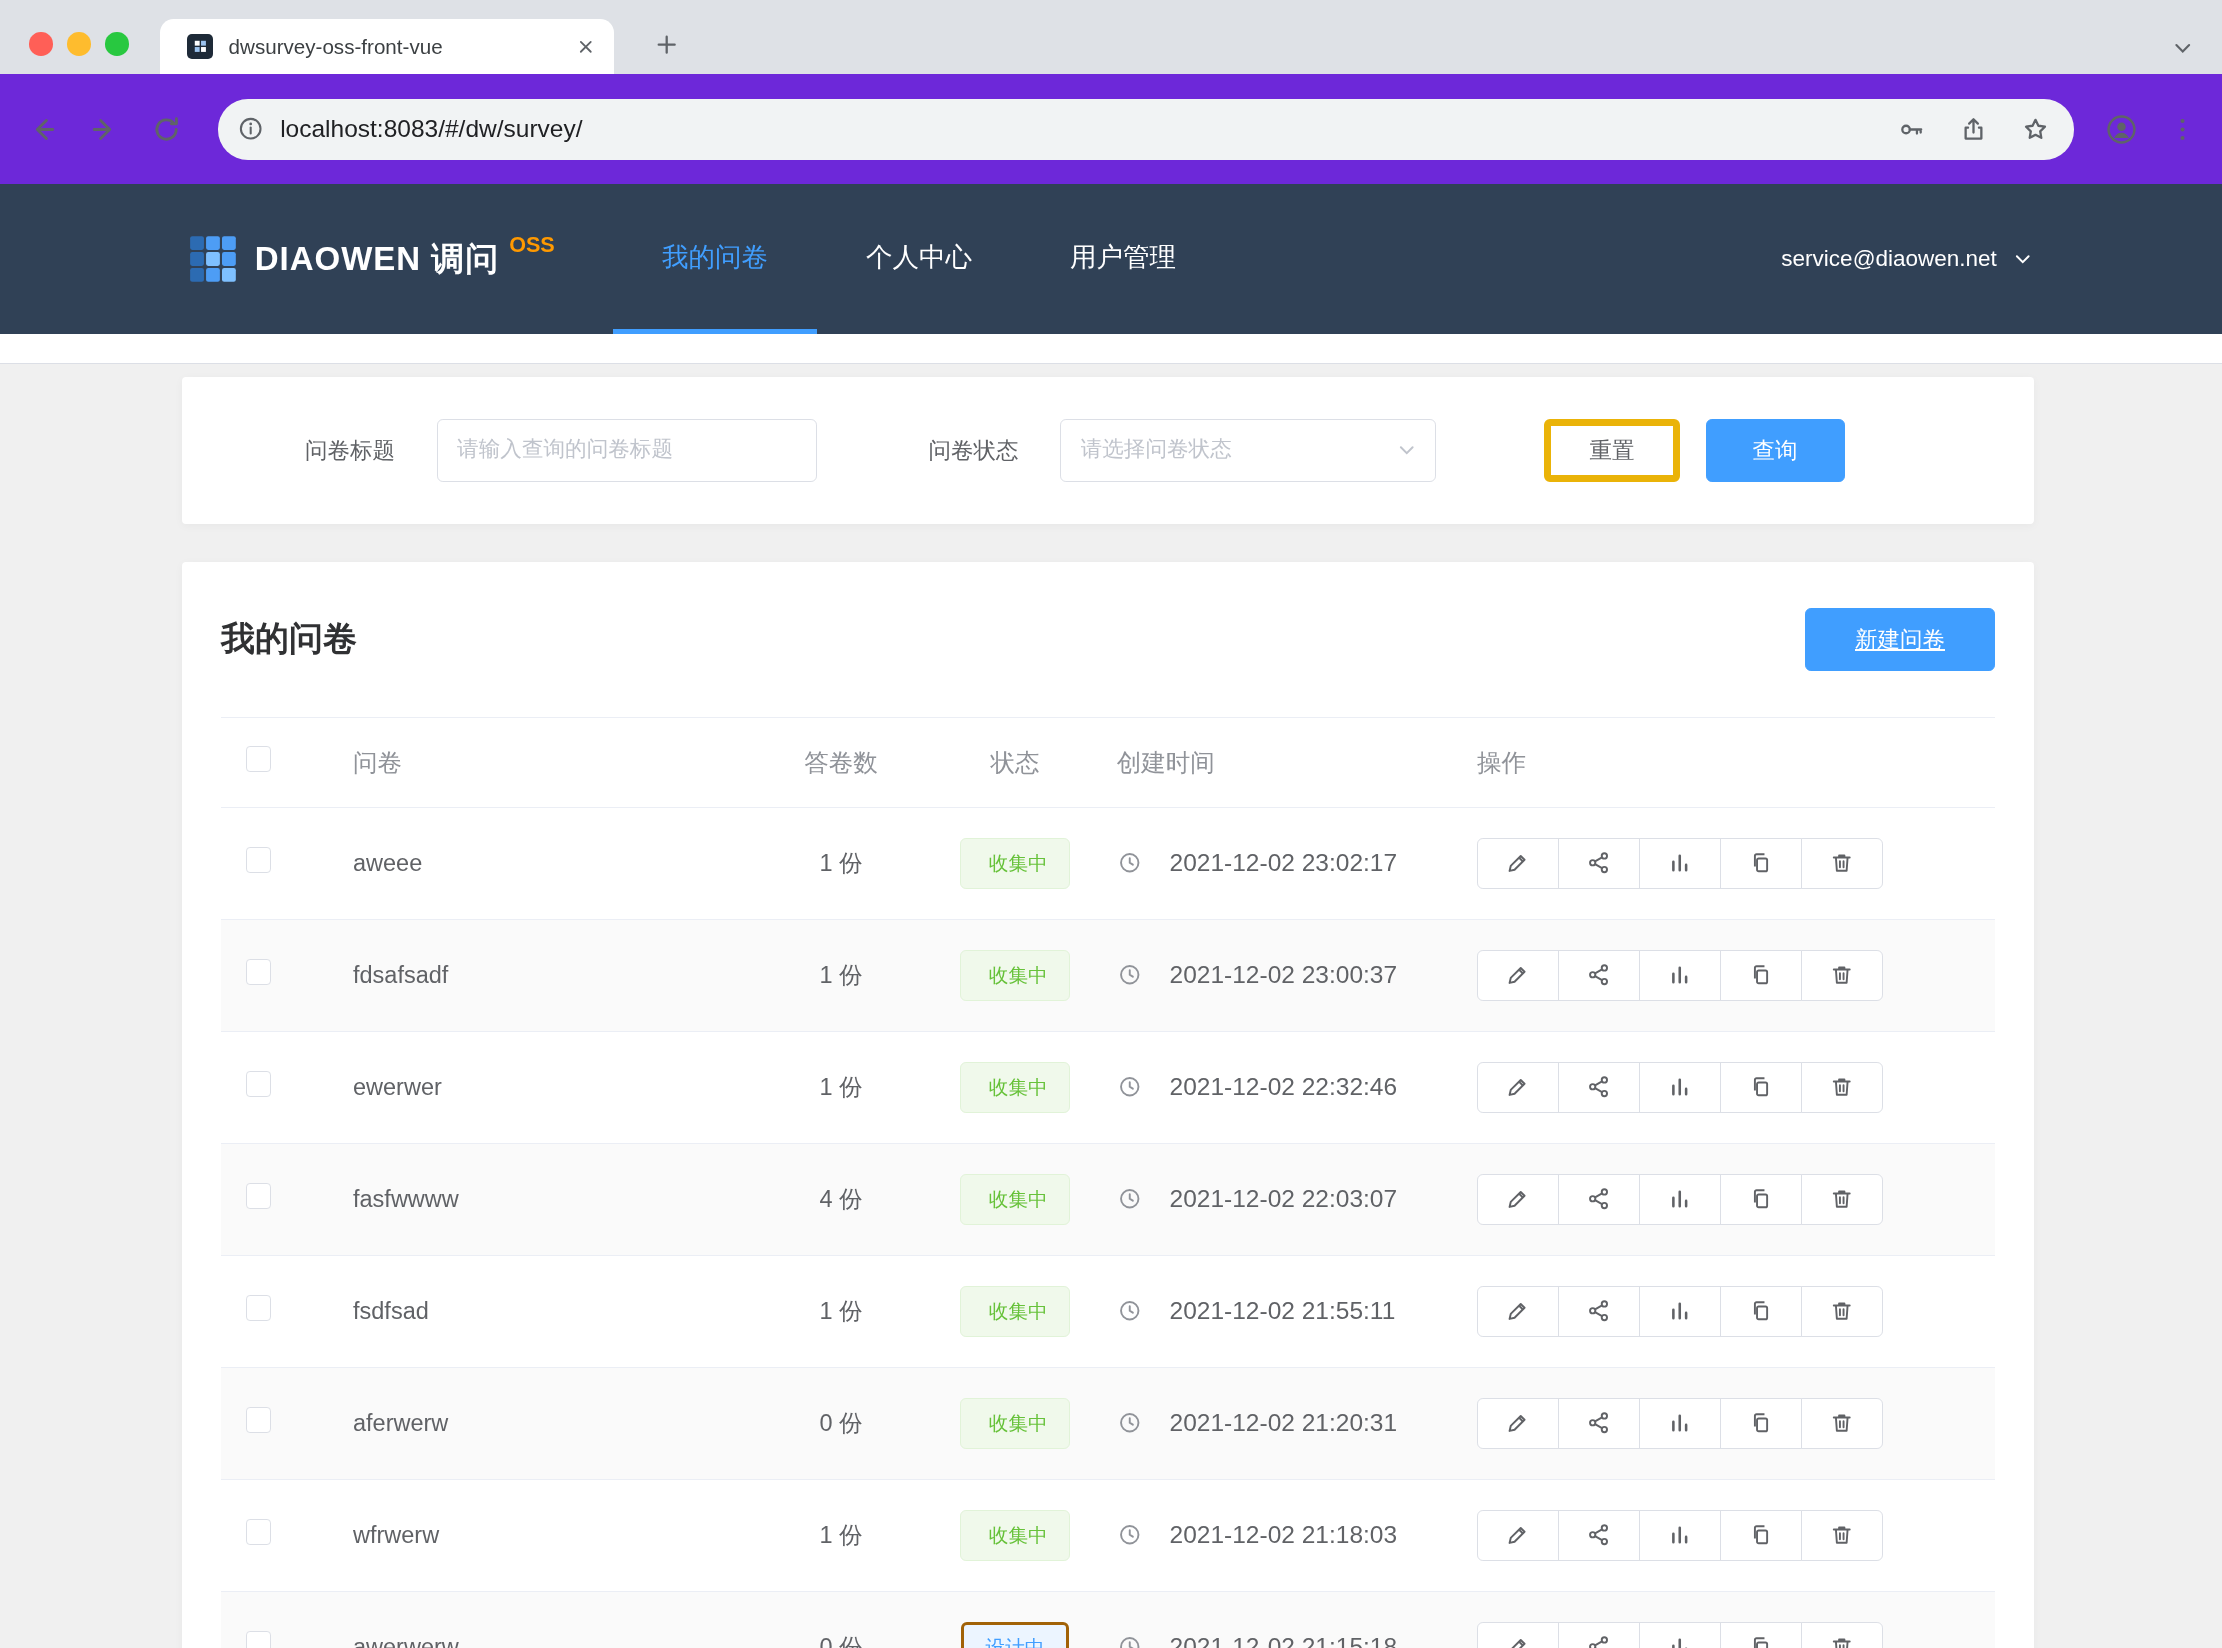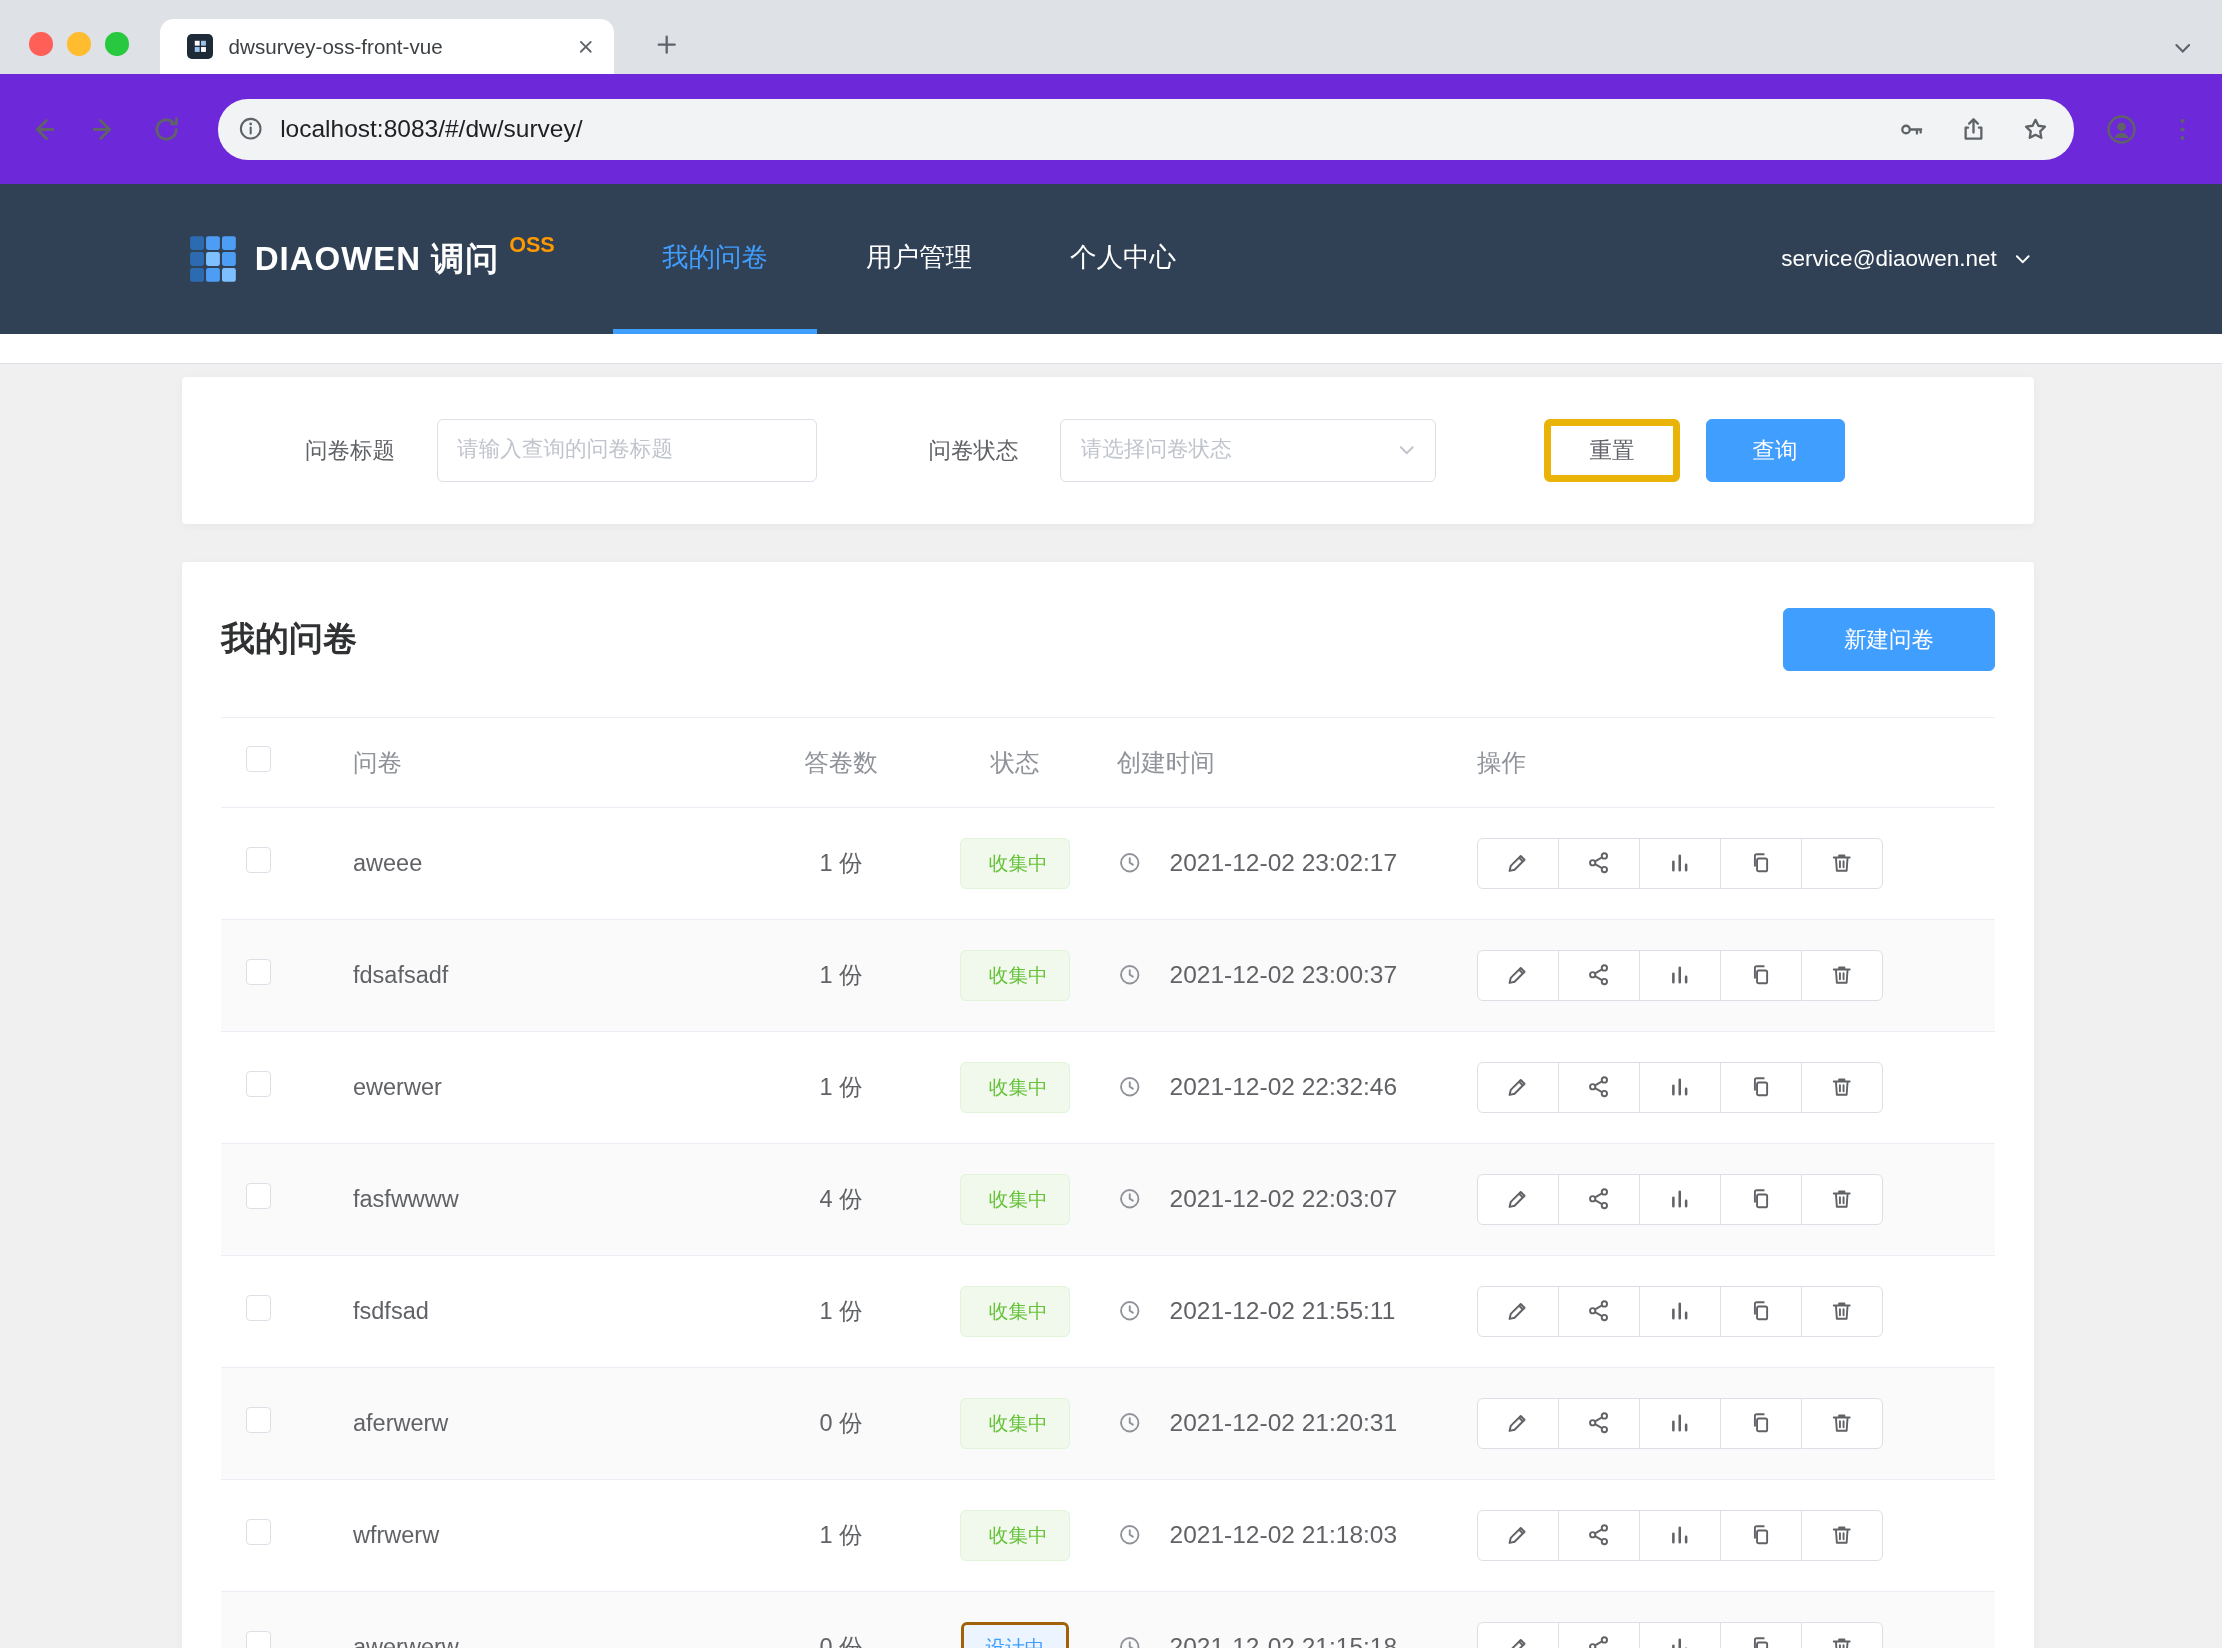--- a/index.html
+++ b/index.html
@@ -63,21 +63,21 @@
   .f-label2 { margin-left:112px; }
   .select-arrow { position:absolute; right:17.6px; top:19.6px; color:#c0c4cc; display:flex; }
   .btn { height:63px; border-radius:5.9px; font-size:22.5px; cursor:pointer; font-family:inherit; }
   .btn.plain { width:136px; margin-left:108px; background:#fff; border:7px solid #eab308; color:#606266; }
   .btn.primary { background:var(--accent,#409eff); border:1px solid var(--accent,#409eff); color:#fff; }
   .btn.search { width:139px; margin-left:25.5px; }
 
   .main-card { margin-top:38px; padding:0 39px; height:1274px; }
   .title-row { height:155px; display:flex; align-items:center; justify-content:space-between; }
   .page-title { font-size:34px; font-weight:bold; color:#303133; }
-  .btn.create { width:212px; }
+  .btn.create { width:190px;text-decoration:underline; }
 
   .thead { display:flex; align-items:center; height:91px; border-top:1px solid #ebeef5;
            border-bottom:1px solid #ebeef5; color:#909399; font-size:24.5px; font-weight:500; }
   .trow { display:flex; align-items:center; height:112px; border-bottom:1px solid #ebeef5;
           font-size:23.5px; color:#606266; }
   .trow.striped { background:#fafafa; }
   .c1 { width:132px; padding-left:24.5px; }
   .c2 { width:402px; }
   .c3 { width:172px; display:flex; justify-content:center; }
   .c4 { width:176px; display:flex; justify-content:center; }
@@ -214,22 +214,22 @@
           <rect x="2" y="32" width="13" height="13" rx="2" fill="#2c6bb2"></rect>
             <rect x="17" y="32" width="13" height="13" rx="2" fill="#4d9df5"></rect>
             <rect x="32" y="32" width="13" height="13" rx="2" fill="#7ec0ff"></rect>
         </svg>
       </span>
       <span class="brand-text">DIAOWEN 调问</span>
       <span class="brand-badge">OSS</span>
     </div>
     <nav class="main-nav">
       <div class="nav-item active">我的问卷</div>
+      <div class="nav-item">个人中心</div>
       <div class="nav-item">用户管理</div>
-      <div class="nav-item">个人中心</div>
     </nav>
     <div class="account">
       <span>service@diaowen.net</span>
       <svg viewBox="0 0 24 24" width="23.5" height="23.5" fill="none" stroke="currentColor" stroke-width="2" stroke-linecap="round">
           <path d="M6 9.5l6 6 6-6"></path>
         </svg>
     </div>
   </div>
   <div class="sub-bar"></div>
 

